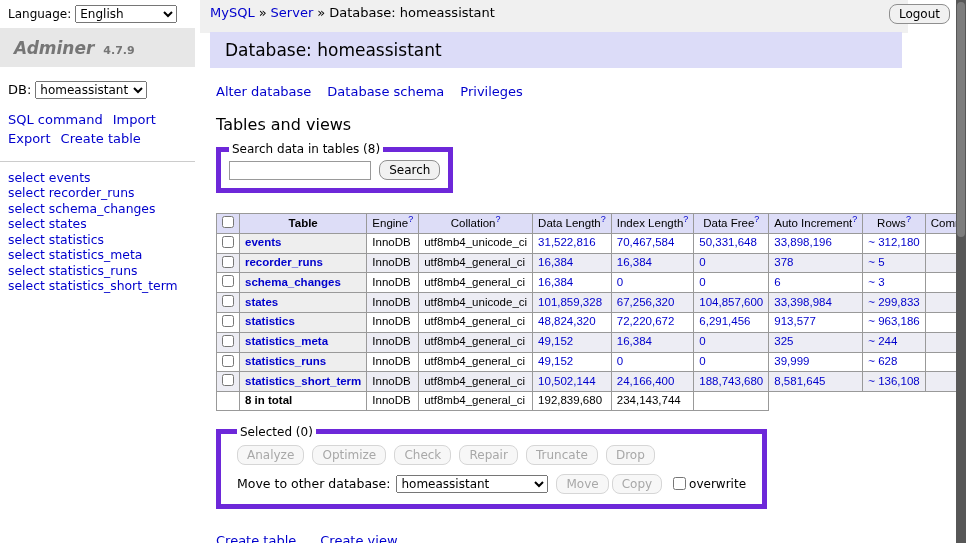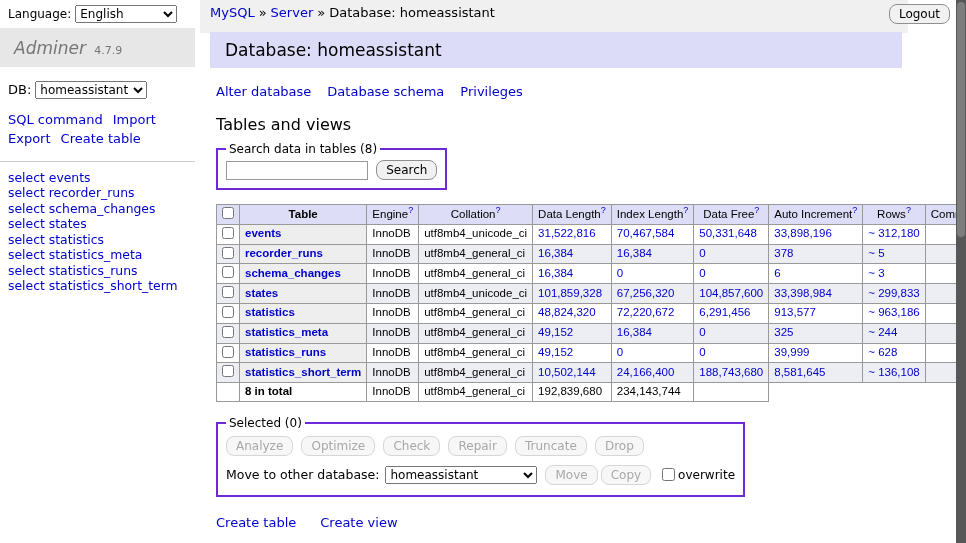--- a/index.html
+++ b/index.html
@@ -17,37 +17,37 @@
   .logout-btn { position:absolute; top:4px; right:16px; }
 
   button { font-family:inherit; font-size:12px; padding:2px 9px; background:#f1f1f1;
            border:1px solid #8f8f8f; border-radius:8px; color:#000; cursor:pointer; }
   button:disabled { color:#a8a8a8; border-color:#d6d6d6; background:#f7f7f7; cursor:default; }
   input[type=text] { border:1px solid #999; font-size:12px; padding:1px 3px; height:19px; font-family:inherit; }
   select { font-family:inherit; }
 
   
   .sidebar { position:absolute; left:0; top:26px; width:195px; bottom:0; }
-  .sidebar h1 { margin:2px 0 0; padding:10px 14px 9px; background:#e7e7e7; font-size:17px; font-weight:normal; }
+  .sidebar h1 { margin:2px 0 0; padding:10px 14px 9px; background:#e7e7e7; font-size:17px; font-weight:bold; }
   .sidebar h1 a { font-style:italic; color:#767676; }
   .sidebar h1 .version { font-size:11px; color:#767676; margin-left:3px; }
   .db-row { margin:14px 0 0 8px; font-size:13px; }
   .db-row select { font-size:12px; width:112px; margin-left:4px; }
   .side-links { margin:12px 0 0; padding:0 8px 12px; border-bottom:1px solid #ccc; line-height:1.45; font-size:13px; }
   .side-links a { margin-right:10px; }
   .table-list { margin:8px 0 0; padding:0 8px; font-size:12.4px; line-height:1.25; list-style:none; white-space:nowrap; }
 
   
   .main { position:absolute; left:210px; top:26px; width:692px; bottom:0; }
   .main h2 { margin:6px 0 0; padding:8px 15px; background:#dcdcf8; font-weight:normal; font-size:17px; }
   .actions { margin:16px 0 0 6px; }
   .actions a { margin-right:16px; }
   .main h3 { margin:16px 0 0 6px; font-size:16px; font-weight:normal; }
 
-  fieldset { display:inline-block; margin:8px 0 2px 6px; border:2px solid #6d28d9; padding:4px 8px 8px; }
+  fieldset { display:inline-block; margin:8px 0 8px 6px; border:5px solid #6d28d9; padding:4px 8px 8px; }
   legend { font-size:12px; padding:0 3px; }
   .search-fieldset input[type=text] { width:142px; vertical-align:middle; }
   .search-fieldset button { margin-left:4px; vertical-align:middle; }
 
   table.data { margin:12px 0 0 6px; border-collapse:collapse;
                font-family:"Liberation Sans","DejaVu Sans",sans-serif; font-size:11.5px; }
   .data th, .data td { border:1px solid #999; padding:2px 5px; line-height:1.2; white-space:nowrap; }
   .data thead td, .data thead th { background:#ddddf7; text-align:center; font-weight:normal; }
   .data thead th.h-table { font-weight:bold; }
   .data tbody th { background:#eee; text-align:left; }
@@ -58,21 +58,21 @@
   .data .num a { color:#0000cc; }
   .data tfoot td { background:#fff;margin-left:44px; }
   .data tfoot .total-label { font-weight:bold; }
   .data tfoot .num { color:#000; }
   .data .noborder { border:none; background:#fff !important; }
   .data sup { font-size:9px; line-height:0; }
   .data sup a { color:#0000cc; }
   .data input[type=checkbox] { margin:1px; width:12px; height:12px; }
   .comment-col { min-width:52px; }
 
-  .selected-fieldset { margin-top:14px; padding:4px 8px 10px; }
+  .selected-fieldset { margin-top:14px; padding:4px 16px 10px; }
   .btn-row { margin:2px 0 9px; }
   .btn-row button { margin-right:4px; }
   .move-row { font-size:12.5px; white-space:nowrap; }
   .move-row select { font-size:12px; width:152px; margin:0 8px 0 6px; vertical-align:middle; }
   .move-row button { margin-right:3px; vertical-align:middle; }
   .move-row label { font-size:12px; vertical-align:middle; }
   .move-row input[type=checkbox] { vertical-align:middle; margin-left:8px; }
 
   .create-links { margin:16px 0 0 6px; }
   .create-links a { margin-right:24px; }

